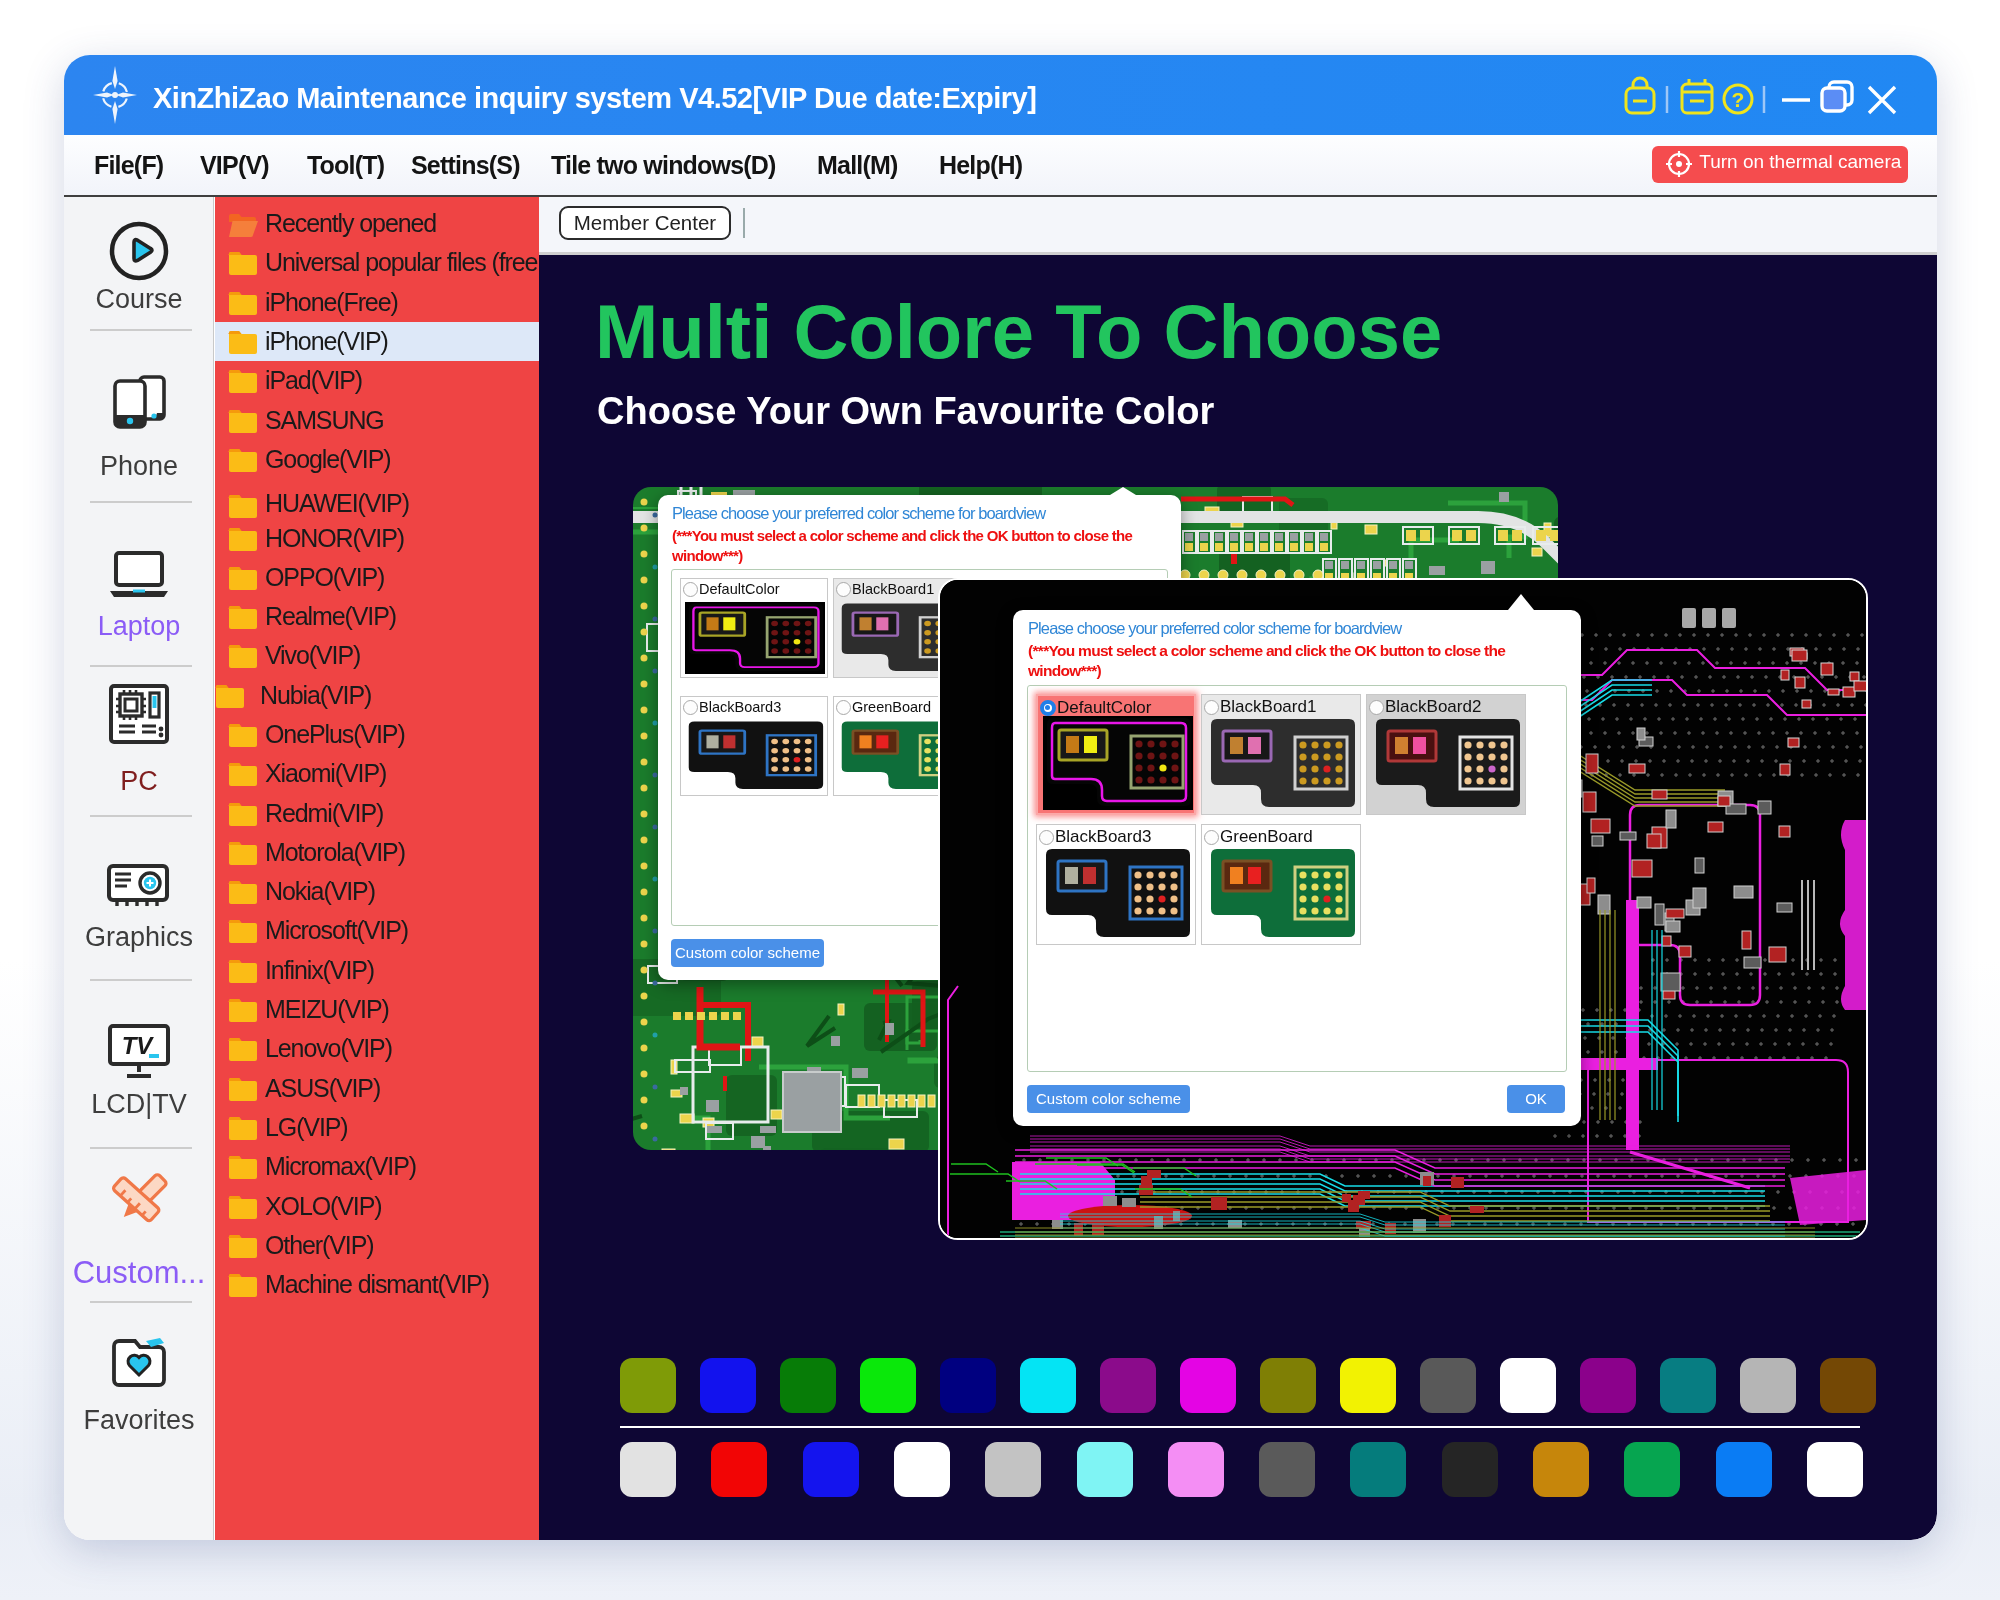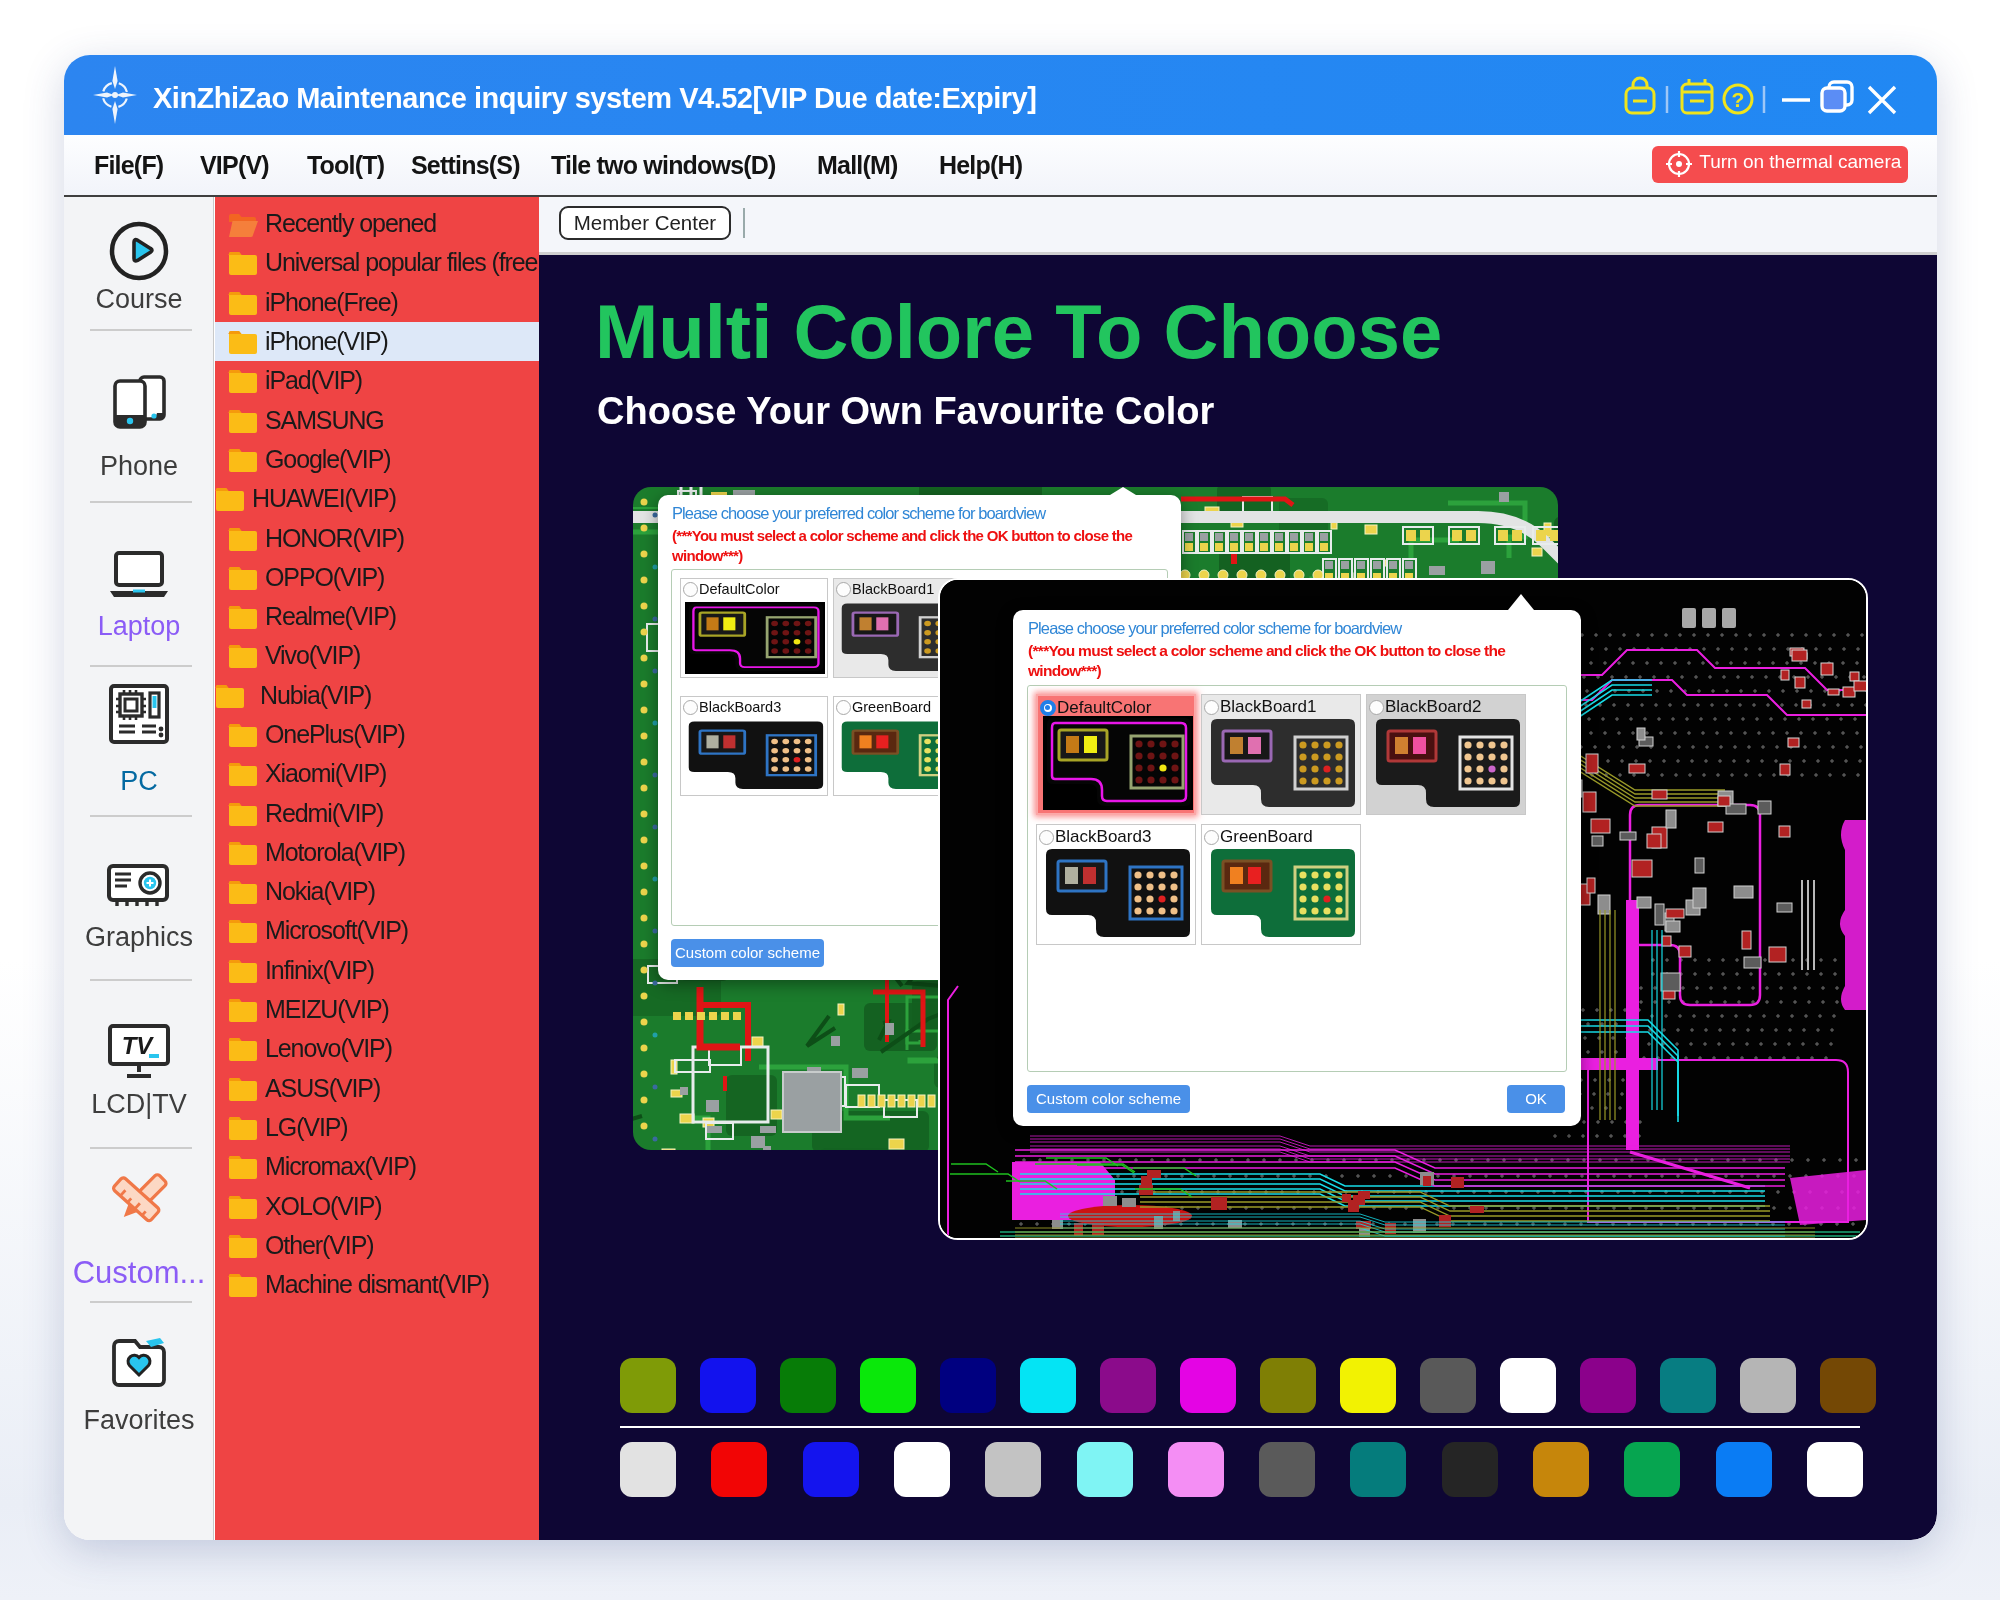--- a/index.html
+++ b/index.html
@@ -94,21 +94,21 @@
 <rect x="14" y="12" width="22" height="22" fill="none" stroke="#2b2b2b" stroke-width="3.4"></rect>
 <rect x="19" y="17" width="12" height="12" fill="none" stroke="#2b2b2b" stroke-width="3"></rect>
 <path d="M18 12 v-4 M24 12 v-4 M30 12 v-4 M18 34 v4 M24 34 v4 M30 34 v4 M14 17 h-4 M14 24 h-4 M14 30 h-4 M36 17 h4 M36 24 h4 M36 30 h4" stroke="#2b2b2b" stroke-width="2.6"></path>
 <rect x="44" y="11" width="9" height="24" fill="none" stroke="#2b2b2b" stroke-width="3.2"></rect>
 <rect x="46.5" y="14" width="4" height="12" fill="#29c5ee"></rect>
 <path d="M13 44 h16 M13 50 h16" stroke="#2b2b2b" stroke-width="3.2"></path>
 <path d="M36 44 h14 M36 50 h14" stroke="#2b2b2b" stroke-width="3.2"></path>
 <circle cx="55" cy="47" r="2.4" fill="#2b2b2b"></circle>
           <circle cx="55" cy="53" r="2.4" fill="#2b2b2b"></circle>
         </svg></div>
-      <div style="position:absolute;top:569px;left:0;width:150px;text-align:center;font-size:27px;color:#0369a1">PC</div>
+      <div style="position:absolute;top:569px;left:0;width:150px;text-align:center;font-size:27px;color:#7f1d1d">PC</div>
       <div style="position:absolute;top:655px;left:0;width:150px;text-align:center"><svg width="68" height="64" viewBox="0 0 68 64">
           <rect x="4" y="14" width="58" height="34" rx="4" fill="#fff" stroke="#2b2b2b" stroke-width="4"></rect>
 <circle cx="45" cy="31" r="10" fill="none" stroke="#2b2b2b" stroke-width="3.4"></circle>
 <circle cx="45" cy="31" r="6.2" fill="#29c5ee"></circle>
           <path d="M45 27.5 v7 M41.5 31 h7" stroke="#fff" stroke-width="2"></path>
 <path d="M10 22 h16 M10 28 h16 M10 34 h12" stroke="#2b2b2b" stroke-width="3"></path>
 <path d="M12 48 v6 M22 48 v6 M32 48 v6 M42 48 v6 M52 48 v6" stroke="#2b2b2b" stroke-width="3.4"></path>
         </svg></div>
       <div style="position:absolute;top:725px;left:0;width:150px;text-align:center;font-size:27px;color:#3d3d3d">Graphics</div>
       <div style="position:absolute;top:821px;left:0;width:150px;text-align:center"><svg width="68" height="64" viewBox="0 0 68 64">
@@ -201,21 +201,21 @@
         </div>
         <div style="height:39.3px;padding-left:13px;white-space:nowrap;overflow:hidden;display:flex;align-items:center;gap:7px">
           <span style="flex:0 0 auto;display:inline-flex">
             <svg width="30" height="25" viewBox="0 0 30 25" style="vertical-align:-5px">
               <path d="M1 4 a2 2 0 0 1 2-2 h8 l2.5 3 H27 a2 2 0 0 1 2 2 v16 a2 2 0 0 1 -2 2 H3 a2 2 0 0 1 -2-2 Z" fill="#fbbc16"></path>
               <path d="M1 4 a2 2 0 0 1 2-2 h8 l2.5 3 h-13.5 Z" fill="#f59a0c"></path>
             </svg>
           </span>
           <span>Google(VIP)</span>
         </div>
-        <div style="height:39.3px;white-space:nowrap;overflow:hidden;display:flex;align-items:center;gap:7px">
+        <div style="height:39.3px;padding-left:13px;white-space:nowrap;overflow:hidden;display:flex;align-items:flex-end;gap:7px">
           <span style="flex:0 0 auto;display:inline-flex">
             <svg width="30" height="25" viewBox="0 0 30 25" style="vertical-align:-5px">
               <path d="M1 4 a2 2 0 0 1 2-2 h8 l2.5 3 H27 a2 2 0 0 1 2 2 v16 a2 2 0 0 1 -2 2 H3 a2 2 0 0 1 -2-2 Z" fill="#fbbc16"></path>
               <path d="M1 4 a2 2 0 0 1 2-2 h8 l2.5 3 h-13.5 Z" fill="#f59a0c"></path>
             </svg>
           </span>
           <span>HUAWEI(VIP)</span>
         </div>
         <div style="height:39.3px;padding-left:13px;white-space:nowrap;overflow:hidden;display:flex;align-items:center;gap:7px">
           <span style="flex:0 0 auto;display:inline-flex">

